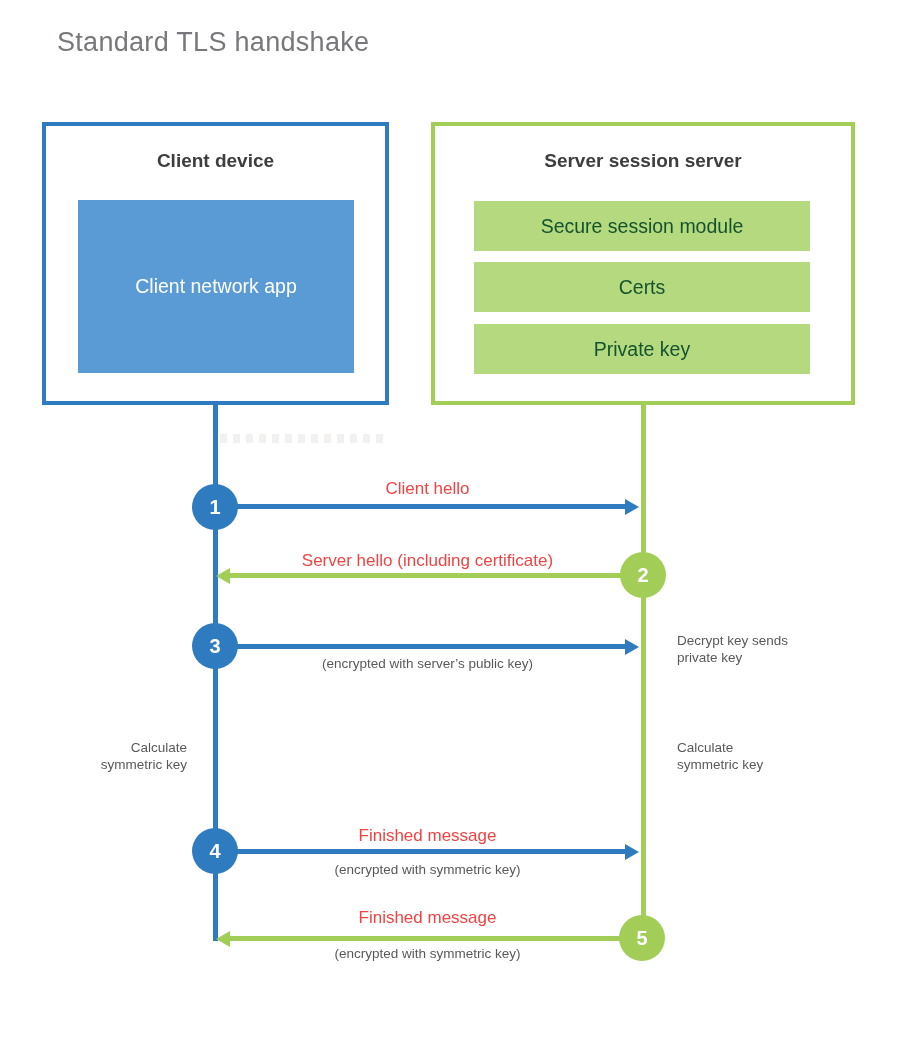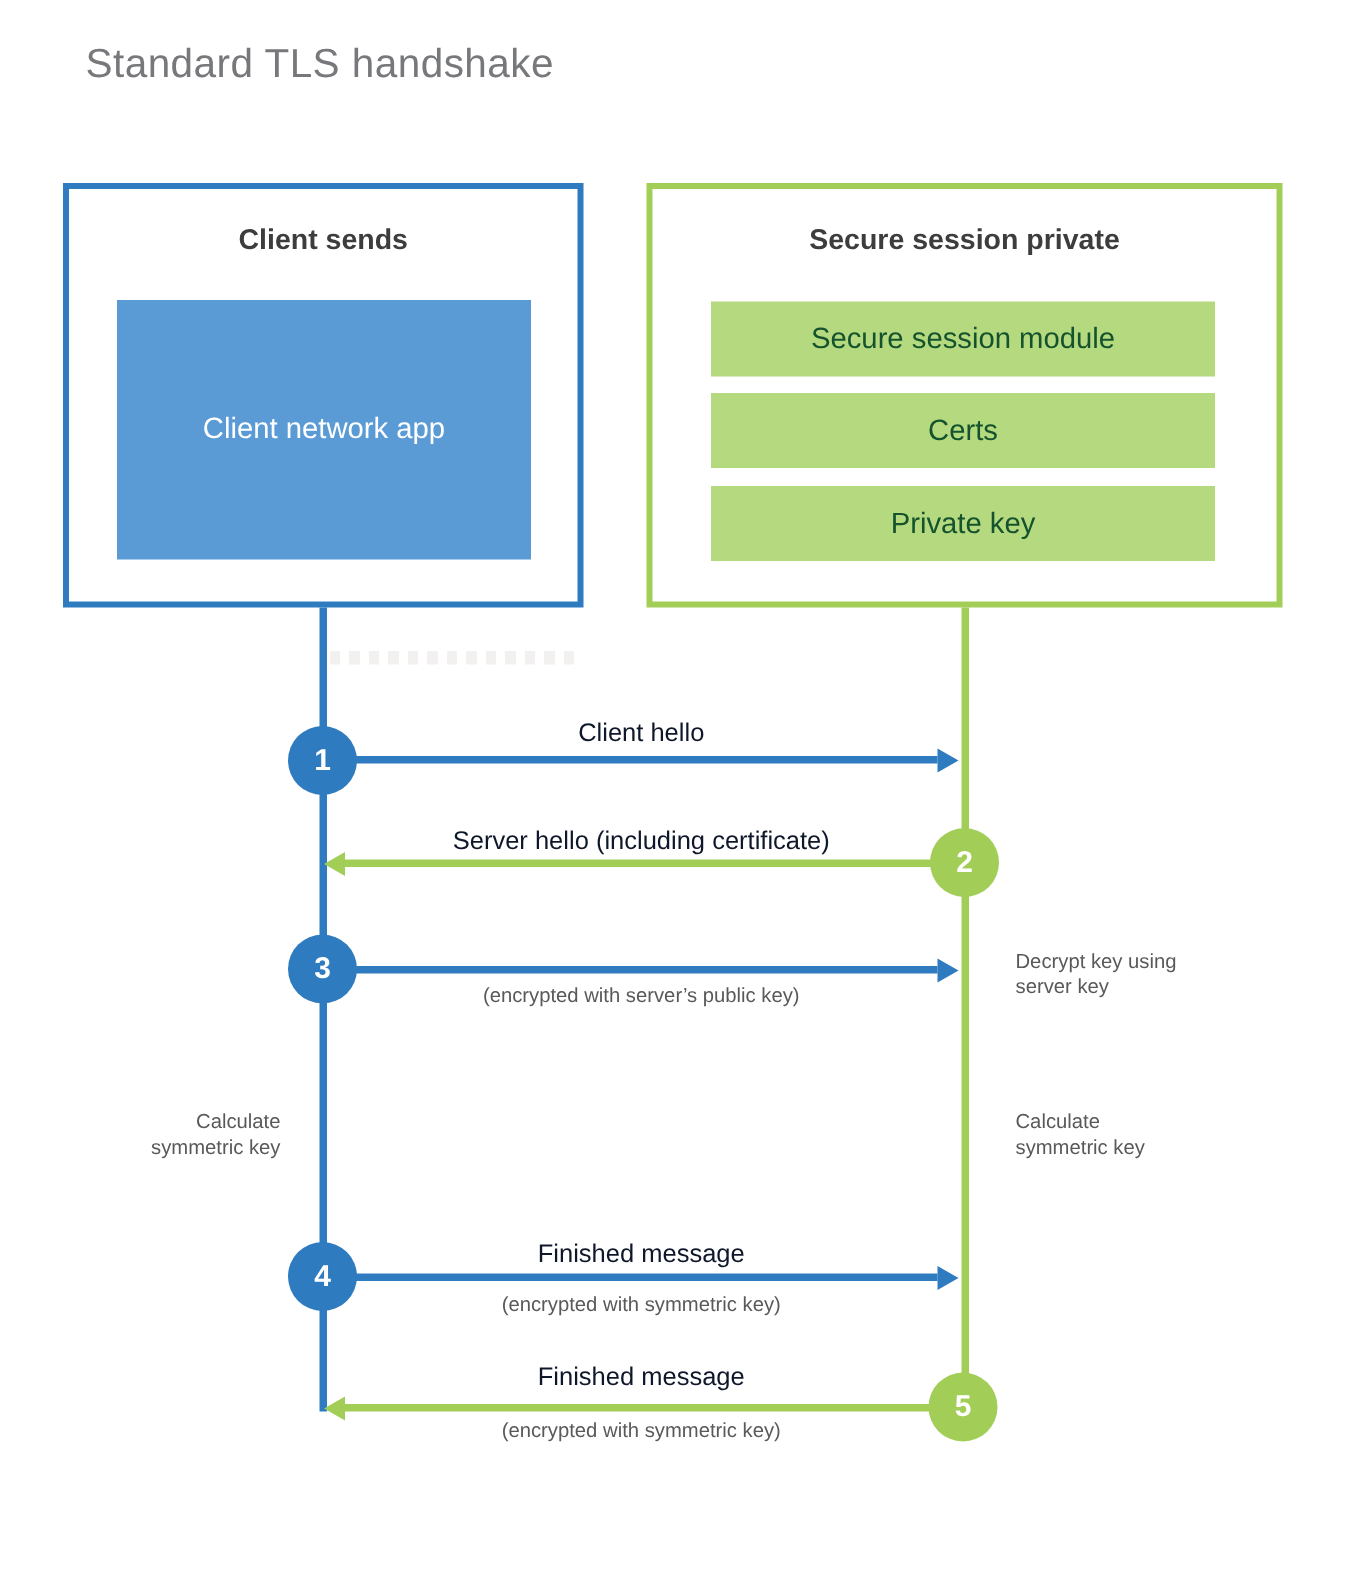--- a/index.html
+++ b/index.html
@@ -107,21 +107,21 @@
   #head-4  { left: 625px; top: 844px; }
   #shaft-5 { left: 230px; top: 936px; width: 412px; }
   #head-5  { left: 216px; top: 931px; }
 
   
   .step-label {
     position: absolute;
     left: 216px; width: 423px;
     text-align: center;
     font-size: 17px;
-    color: #0f172a;
+    color: #ef4444;
   }
   .step-sub {
     position: absolute;
     left: 216px; width: 423px;
     text-align: center;
     font-size: 13.5px;
     color: #595959;
   }
   #label-1 { top: 479px; }
   #label-2 { top: 551px; }
@@ -162,27 +162,27 @@
   #note-calc-right { left: 677px; top: 739px; width: 110px; text-align: left; }
 </style>
 </head>
 <body>
 
 <div id="canvas">
 
   <div class="page-title">Standard TLS handshake</div>
 
   <div class="entity-box" id="client-box"></div>
-  <div class="entity-title" id="client-title">Client sends</div>
+  <div class="entity-title" id="client-title">Client device</div>
   <div id="client-app">
     <span class="wrap">Client network app</span>
   </div>
 
   <div class="entity-box" id="server-box"></div>
-  <div class="entity-title" id="server-title">Secure session private</div>
+  <div class="entity-title" id="server-title">Server session server</div>
   <div class="module-bar" id="module-0">
     <span>Secure session module</span>
   </div>
   <div class="module-bar" id="module-1">
     <span>Certs</span>
   </div>
   <div class="module-bar" id="module-2">
     <span>Private key</span>
   </div>
 
@@ -197,21 +197,21 @@
 
   <div class="step-label" id="label-2">Server hello (including certificate)</div>
   <div class="shaft green" id="shaft-2"></div>
   <div class="head left green" id="head-2"></div>
   <div class="badge green" id="badge-2">2</div>
 
   <div class="step-sub" id="sub-3">(encrypted with server’s public key)</div>
   <div class="shaft blue" id="shaft-3"></div>
   <div class="head right blue" id="head-3"></div>
   <div class="badge blue" id="badge-3">3</div>
-  <div class="side-note" id="note-decrypt">Decrypt key using server key</div>
+  <div class="side-note" id="note-decrypt">Decrypt key sends private key</div>
 
   <div class="side-note" id="note-calc-left">Calculate symmetric key</div>
   <div class="side-note" id="note-calc-right">Calculate symmetric key</div>
 
   <div class="step-label" id="label-4">Finished message</div>
   <div class="step-sub" id="sub-4">(encrypted with symmetric key)</div>
   <div class="shaft blue" id="shaft-4"></div>
   <div class="head right blue" id="head-4"></div>
   <div class="badge blue" id="badge-4">4</div>
 

